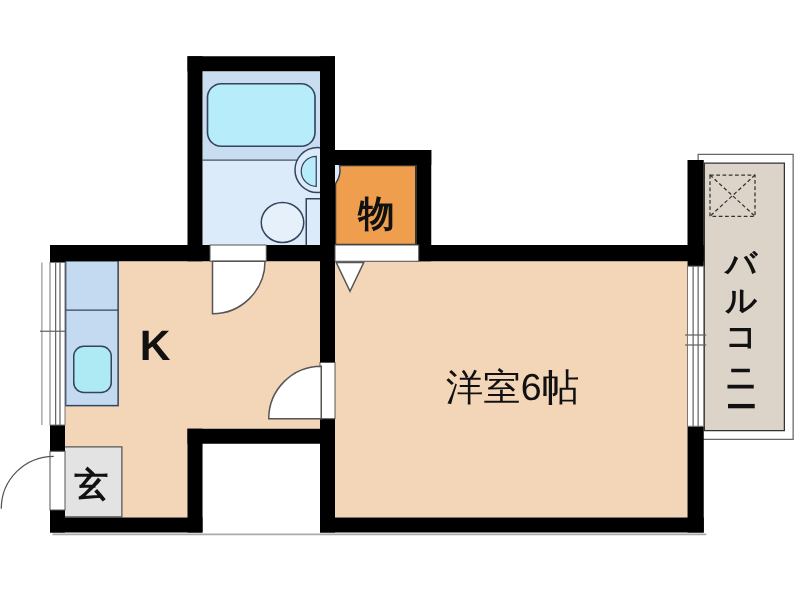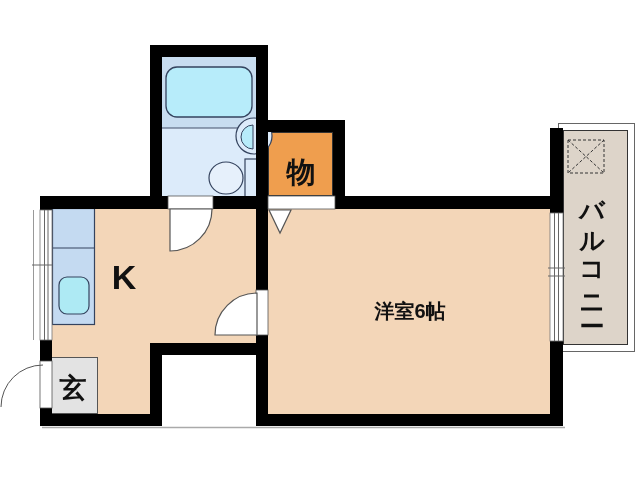--- a/index.html
+++ b/index.html
@@ -8,21 +8,21 @@
     font-family:"Liberation Sans","DejaVu Sans",sans-serif;
   }
   #plan-svg{position:absolute;left:0;top:0;}
   .room-label{
     position:absolute;transform:translate(-50%,-50%);
     color:#111;white-space:nowrap;line-height:1;
   }
   .lbl-k{left:124px;top:277px;font-size:34px;font-weight:700;}
   .lbl-genkan{left:73px;top:388px;font-size:27px;font-weight:600;}
   .lbl-closet{left:301px;top:172px;font-size:29px;font-weight:600;}
-  .lbl-western{left:410px;top:311px;font-size:20px;font-weight:700;}
+  .lbl-western{left:410px;top:311px;font-size:30px;font-weight:400;}
   .lbl-balcony{
     position:absolute;left:592px;top:182px;transform:translateX(-50%);
     writing-mode:vertical-rl;text-orientation:mixed;
     font-size:25px;font-weight:600;letter-spacing:4px;color:#111;line-height:1;
   }
 </style>
 </head>
 <body>
 
 <div id="stage">

